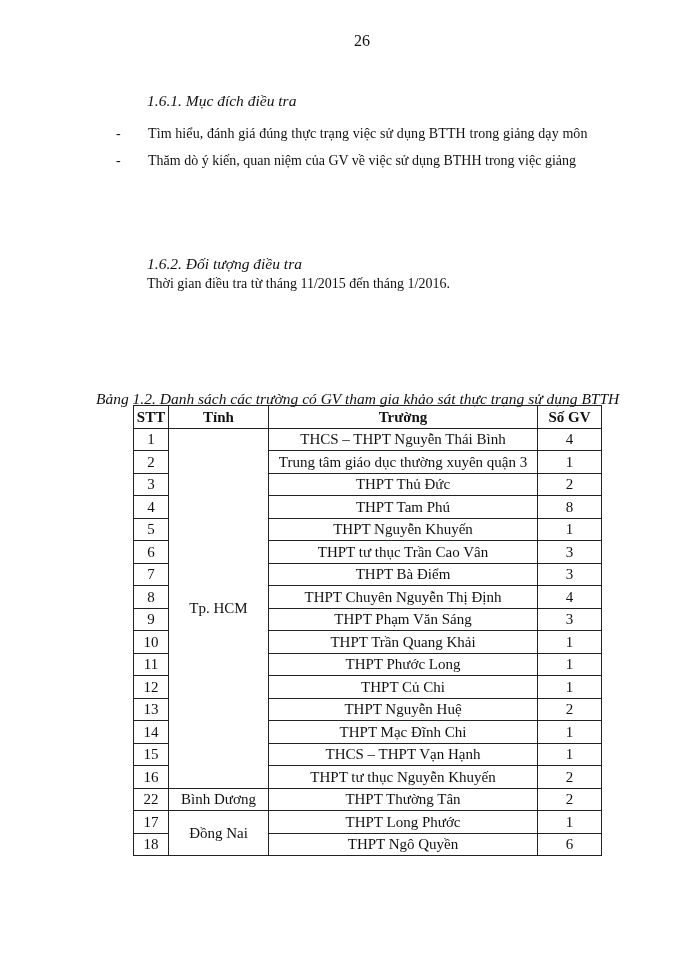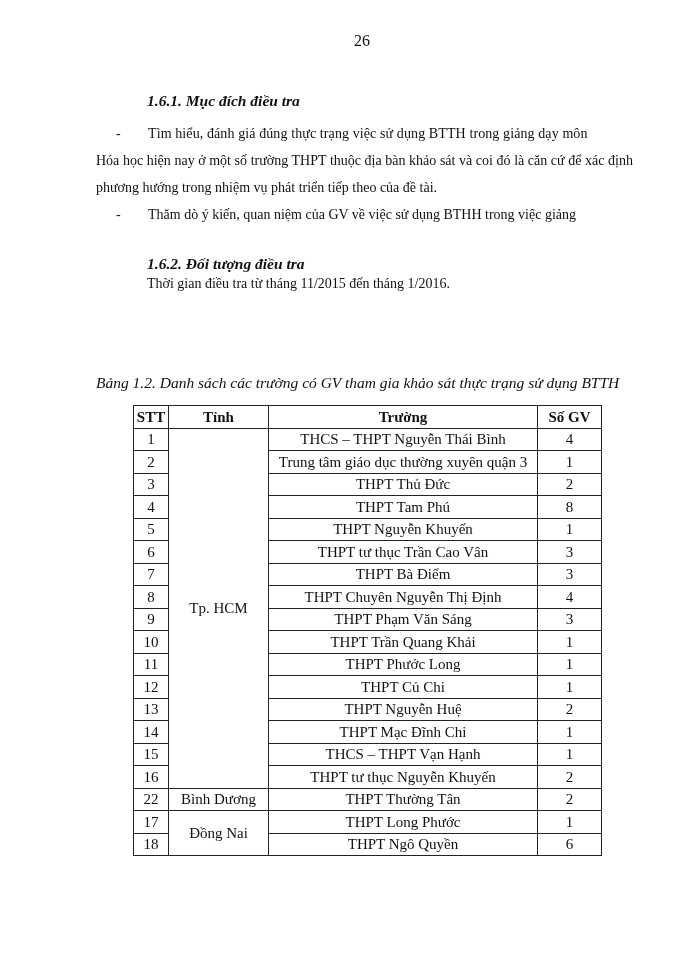--- a/index.html
+++ b/index.html
@@ -7,28 +7,28 @@
     width: 700px; height: 960px; position: relative; overflow: hidden;
     font-family: "Liberation Serif", "DejaVu Serif", serif;
     color: #111;
   }
   .page-number {
     position: absolute; top: 32px; left: 12px; width: 700px;
     text-align: center; font-size: 16px;
   }
   .text-block { position: absolute; left: 96px; width: 537px; font-size: 14px; line-height: 27px; }
   .heading {
-    position: absolute; left: 147px; font-weight: bold; font-style: italic; font-size: 15.5px;
+    position: absolute; left: 147px; font-weight: normal; font-style: italic; font-size: 15.5px;
   }
   .bullet-para { text-align: justify; text-align-last: left; }
   .bullet-line { display: block; }
   .dash { display: inline-block; width: 52px; padding-left: 20px; box-sizing: border-box; }
   .indent { text-indent: 51px; text-align: justify; }
   .caption {
-    position: absolute; left: 96px; top: 374px; font-style: italic; font-size: 15.5px; white-space: nowrap; text-align: center;
+    position: absolute; left: 96px; top: 390px; font-style: italic; font-size: 15.5px; white-space: nowrap; text-align: center;
   }
   table.data-table {
     position: absolute; left: 133px; top: 405px;
     border-collapse: collapse; font-size: 15px;
   }
   table.data-table th, table.data-table td {
     border: 1.3px solid #222; padding: 0; text-align: center; height: 21.5px; line-height: 20px;
   }
   table.data-table th { font-weight: bold; margin-left: 20px; }
   col.c-stt { width: 35px; }
@@ -39,21 +39,20 @@
 </head>
 <body>
 
 <div class="page-number">26</div>
 
 <div class="heading" style="top:92px;">1.6.1. Mục đích điều tra</div>
 
 <div class="text-block" style="top:120px;">
   <div class="bullet-para">
     <span class="dash">-</span><span style="letter-spacing:0.1px;">Tìm hiểu, đánh giá đúng thực trạng việc sử dụng BTTH trong giảng dạy môn</span>
-    <span class="bullet-line" style="text-align:justify;">Hóa học hiện nay ở một số trường THPT thuộc địa bàn khảo sát và coi đó là căn cứ để xác định phương hướng trong nhiệm vụ phát triển tiếp theo của đề tài.</span>
   </div>
   <div class="bullet-para">
     <span class="dash">-</span><span>Thăm dò ý kiến, quan niệm của GV về việc sử dụng BTHH trong việc giảng</span>
   </div>
 </div>
 
 <div class="heading" style="top:255px;">1.6.2. Đối tượng điều tra</div>
 
 <div class="text-block" style="top:270px;">
   <div class="indent">Thời gian điều tra từ tháng 11/2015 đến tháng 1/2016.</div>

